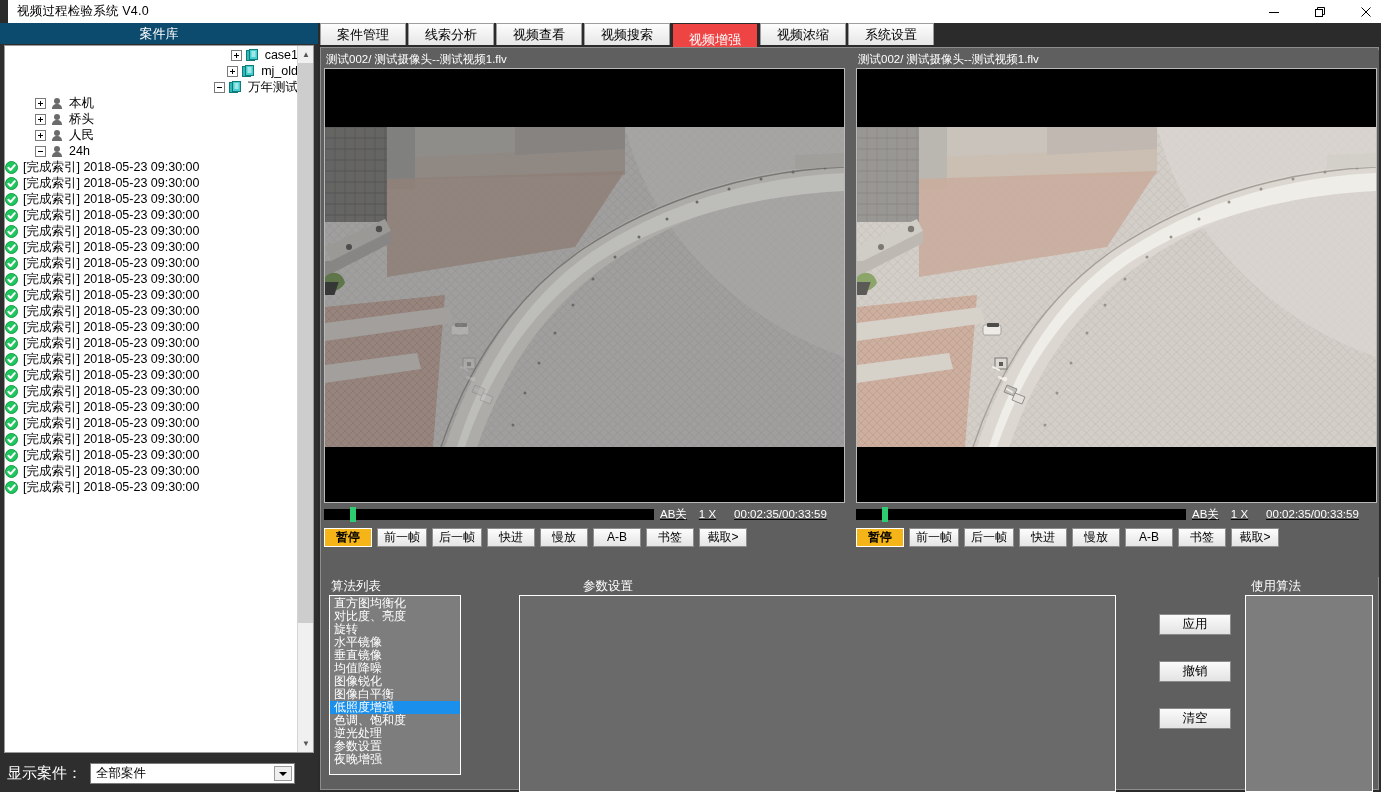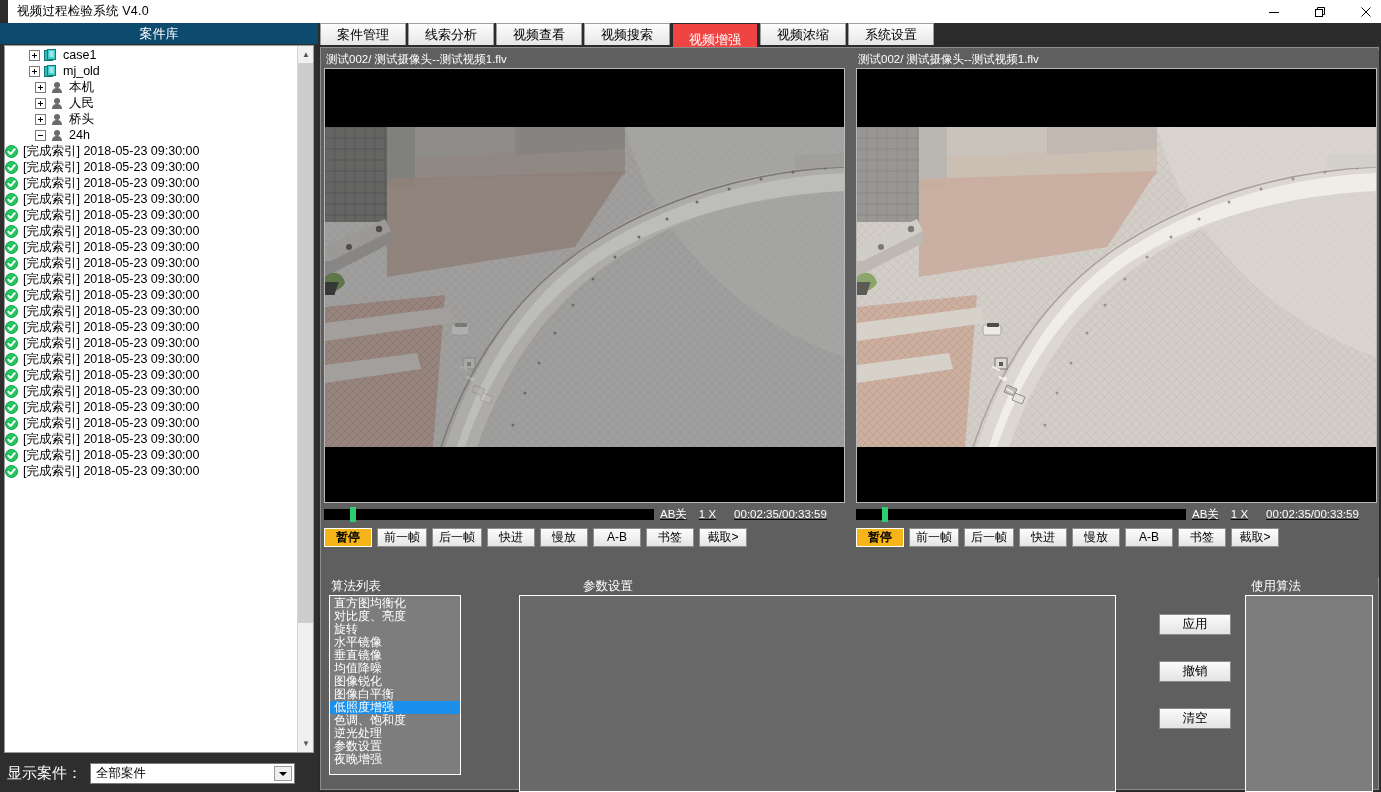--- a/index.html
+++ b/index.html
@@ -79,21 +79,21 @@
     content: ""; position: absolute;
     left: 2px; top: 4px; width: 5px; height: 1px; background: #000;
   }
   .expander.plus::after {
     content: ""; position: absolute;
     left: 4px; top: 2px; width: 1px; height: 5px; background: #000;
   }
   .ico { flex: 0 0 auto; margin-right: 5px; display: block; }
   .node-label { line-height: 16px; }
 
-  .lvl1 { padding-left: 24px; }
+  .lvl1 { padding-left: 24px; justify-content: flex-end; }
   .lvl2 { padding-left: 30px; }
   .lvl3 { }
 
   .check-ico { flex: 0 0 auto; margin-right: 5px; }
 
   .vscroll {
     position: absolute; right: 0; top: 0;
     width: 16px; height: 100%;
     background: #f0f0f0; border-left: 1px solid #d4d4d4;
   }
@@ -338,43 +338,54 @@
             <div class="expander plus"></div>
             <svg width="14" height="13" viewBox="0 0 14 13" class="ico">
               <rect x="0.5" y="1.5" width="8" height="10" fill="#2fb9b9" stroke="#0f7a7a"></rect>
               <rect x="3.5" y="0.5" width="8" height="10" fill="#45cfcf" stroke="#0f7a7a"></rect>
               <rect x="5.5" y="2.5" width="4" height="1" fill="#ffffff"></rect>
               <rect x="5.5" y="4.5" width="4" height="1" fill="#ffffff"></rect>
               <rect x="5.5" y="6.5" width="4" height="1" fill="#ffffff"></rect>
             </svg>
             <span class="node-label">mj_old</span>
           </div>
+          <div class="tree-node lvl1">
+            <div class="expander"></div>
+            <svg width="14" height="13" viewBox="0 0 14 13" class="ico">
+              <rect x="0.5" y="1.5" width="8" height="10" fill="#2fb9b9" stroke="#0f7a7a"></rect>
+              <rect x="3.5" y="0.5" width="8" height="10" fill="#45cfcf" stroke="#0f7a7a"></rect>
+              <rect x="5.5" y="2.5" width="4" height="1" fill="#ffffff"></rect>
+              <rect x="5.5" y="4.5" width="4" height="1" fill="#ffffff"></rect>
+              <rect x="5.5" y="6.5" width="4" height="1" fill="#ffffff"></rect>
+            </svg>
+            <span class="node-label">万年测试</span>
+          </div>
           <div class="tree-node lvl2">
             <div class="expander plus"></div>
             <svg width="14" height="13" viewBox="0 0 14 13" class="ico">
               <circle cx="7" cy="4" r="3" fill="#6b6b6b"></circle>
               <path d="M2 12 C2 8.5 4 7 7 7 C10 7 12 8.5 12 12 Z" fill="#6b6b6b"></path>
             </svg>
             <span class="node-label">本机</span>
           </div>
           <div class="tree-node lvl2">
             <div class="expander plus"></div>
             <svg width="14" height="13" viewBox="0 0 14 13" class="ico">
               <circle cx="7" cy="4" r="3" fill="#6b6b6b"></circle>
               <path d="M2 12 C2 8.5 4 7 7 7 C10 7 12 8.5 12 12 Z" fill="#6b6b6b"></path>
             </svg>
-            <span class="node-label">人民</span>
+            <span class="node-label">桥头</span>
           </div>
           <div class="tree-node lvl2">
             <div class="expander plus"></div>
             <svg width="14" height="13" viewBox="0 0 14 13" class="ico">
               <circle cx="7" cy="4" r="3" fill="#6b6b6b"></circle>
               <path d="M2 12 C2 8.5 4 7 7 7 C10 7 12 8.5 12 12 Z" fill="#6b6b6b"></path>
             </svg>
-            <span class="node-label">桥头</span>
+            <span class="node-label">人民</span>
           </div>
           <div class="tree-node lvl2">
             <div class="expander"></div>
             <svg width="14" height="13" viewBox="0 0 14 13" class="ico">
               <circle cx="7" cy="4" r="3" fill="#6b6b6b"></circle>
               <path d="M2 12 C2 8.5 4 7 7 7 C10 7 12 8.5 12 12 Z" fill="#6b6b6b"></path>
             </svg>
             <span class="node-label">24h</span>
           </div>
           <div class="tree-node lvl3">

